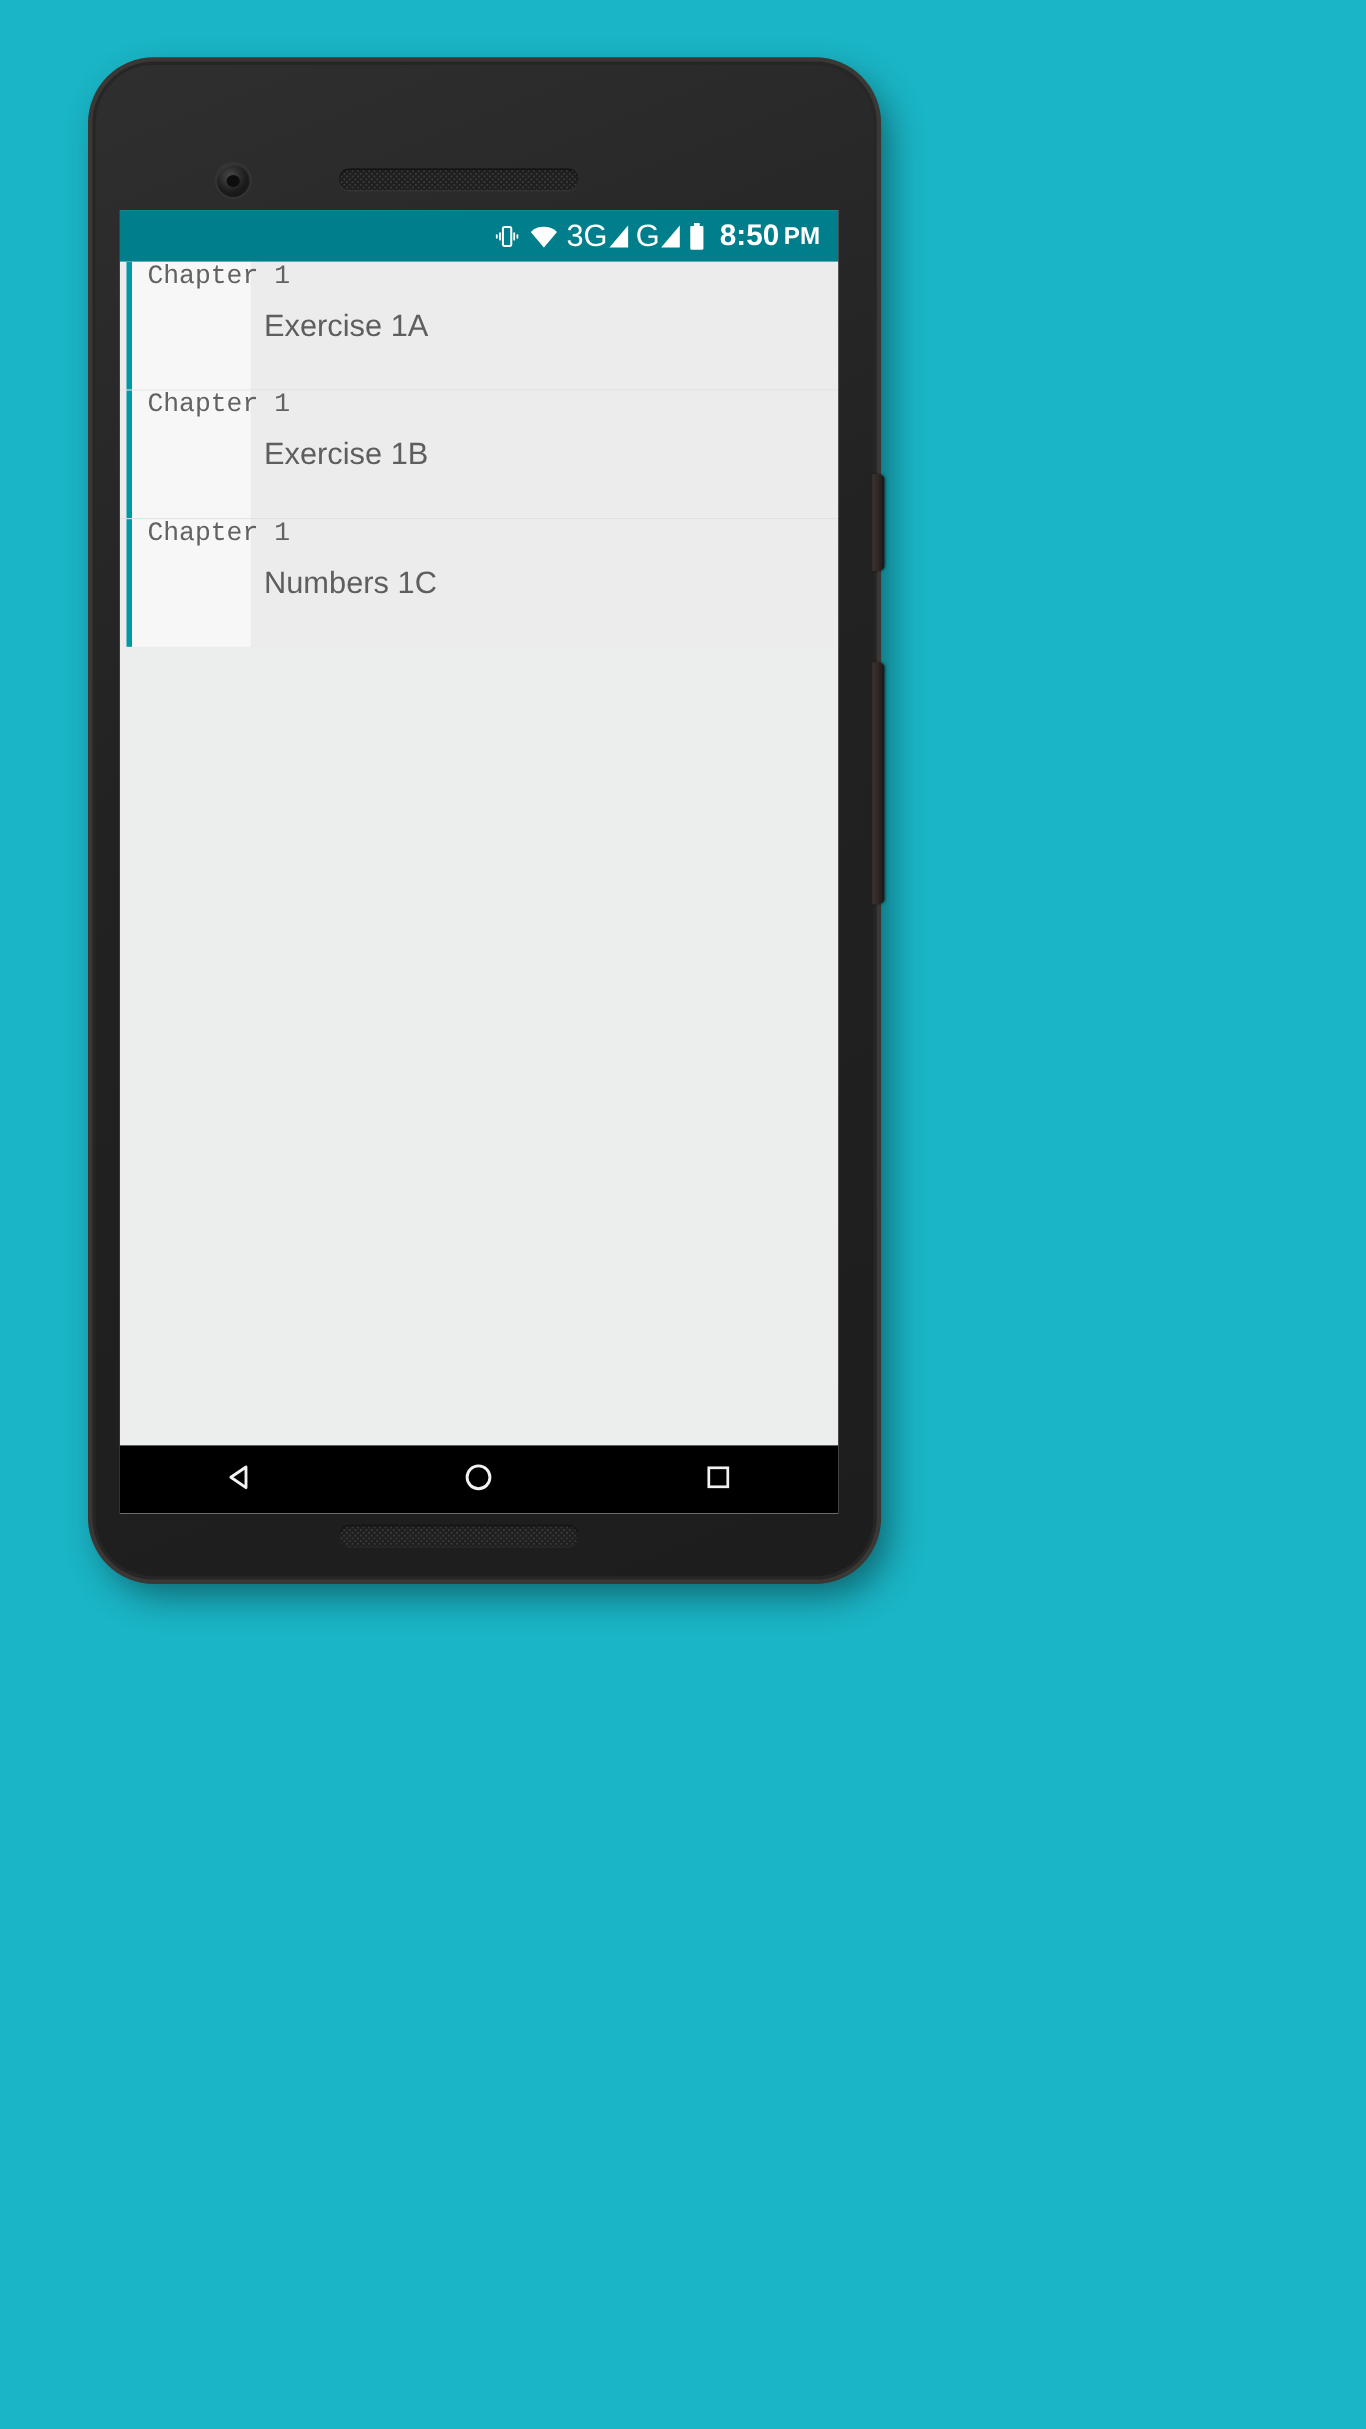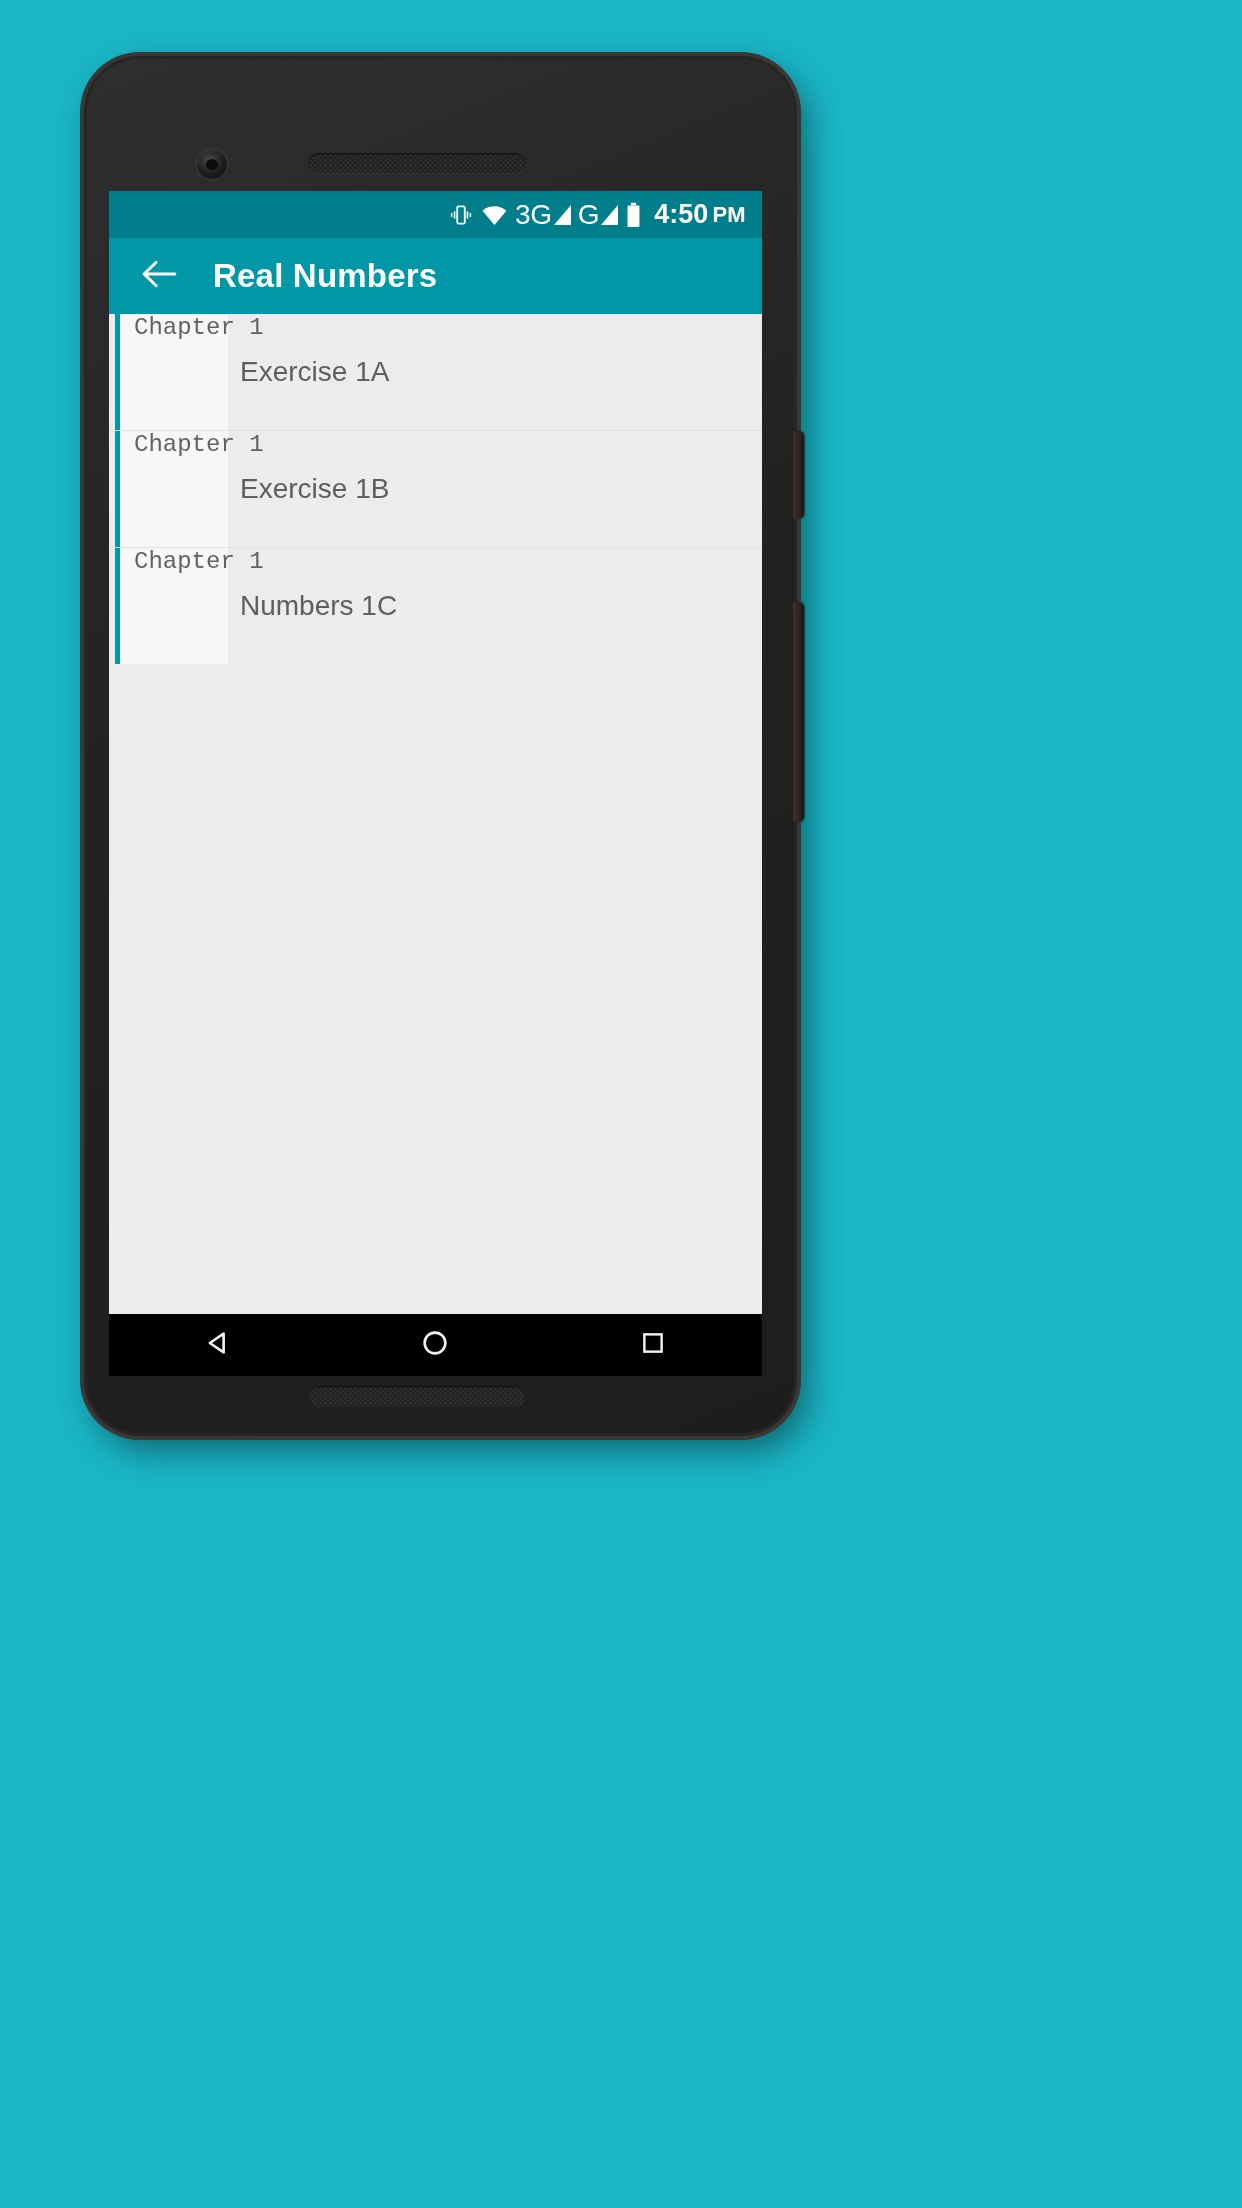--- a/index.html
+++ b/index.html
@@ -286,35 +286,25 @@
       </div>
 
       <div class="sb-item">
         <svg width="17" height="26" viewBox="0 0 12 20" aria-hidden="true">
           <rect x="4" y="0.6" width="4" height="2" fill="#ffffff"></rect>
           <rect x="1.4" y="2.6" width="9.2" height="16.6" rx="0.8" fill="#ffffff"></rect>
         </svg>
       </div>
 
       <div class="sb-item">
-        <span id="clock-time">4:50</span>
+        <span id="clock-time">8:50</span>
         <span id="clock-meridiem">PM</span>
       </div>
     </div>
 
-    <div id="app-bar">
-      <div id="back-button">
-        <span>
-          <svg width="38" height="32" viewBox="0 0 24 20" aria-hidden="true">
-            <path d="M22 10 H3.4 M10.2 2.6 L2.6 10 L10.2 17.4" fill="none" stroke="#ffffff" stroke-width="1.9" stroke-linecap="round" stroke-linejoin="round"></path>
-          </svg>
-        </span>
-      </div>
-      <div id="app-bar-title">Real Numbers</div>
-    </div>
 
     <div id="exercise-list">
 
       <div class="list-row">
         <div class="row-accent"></div>
         <div class="row-chapter">
           <span class="row-chapter-label">Chapter 1</span>
         </div>
         <div class="row-exercise">
           <span class="row-exercise-label">Exercise 1A</span>

